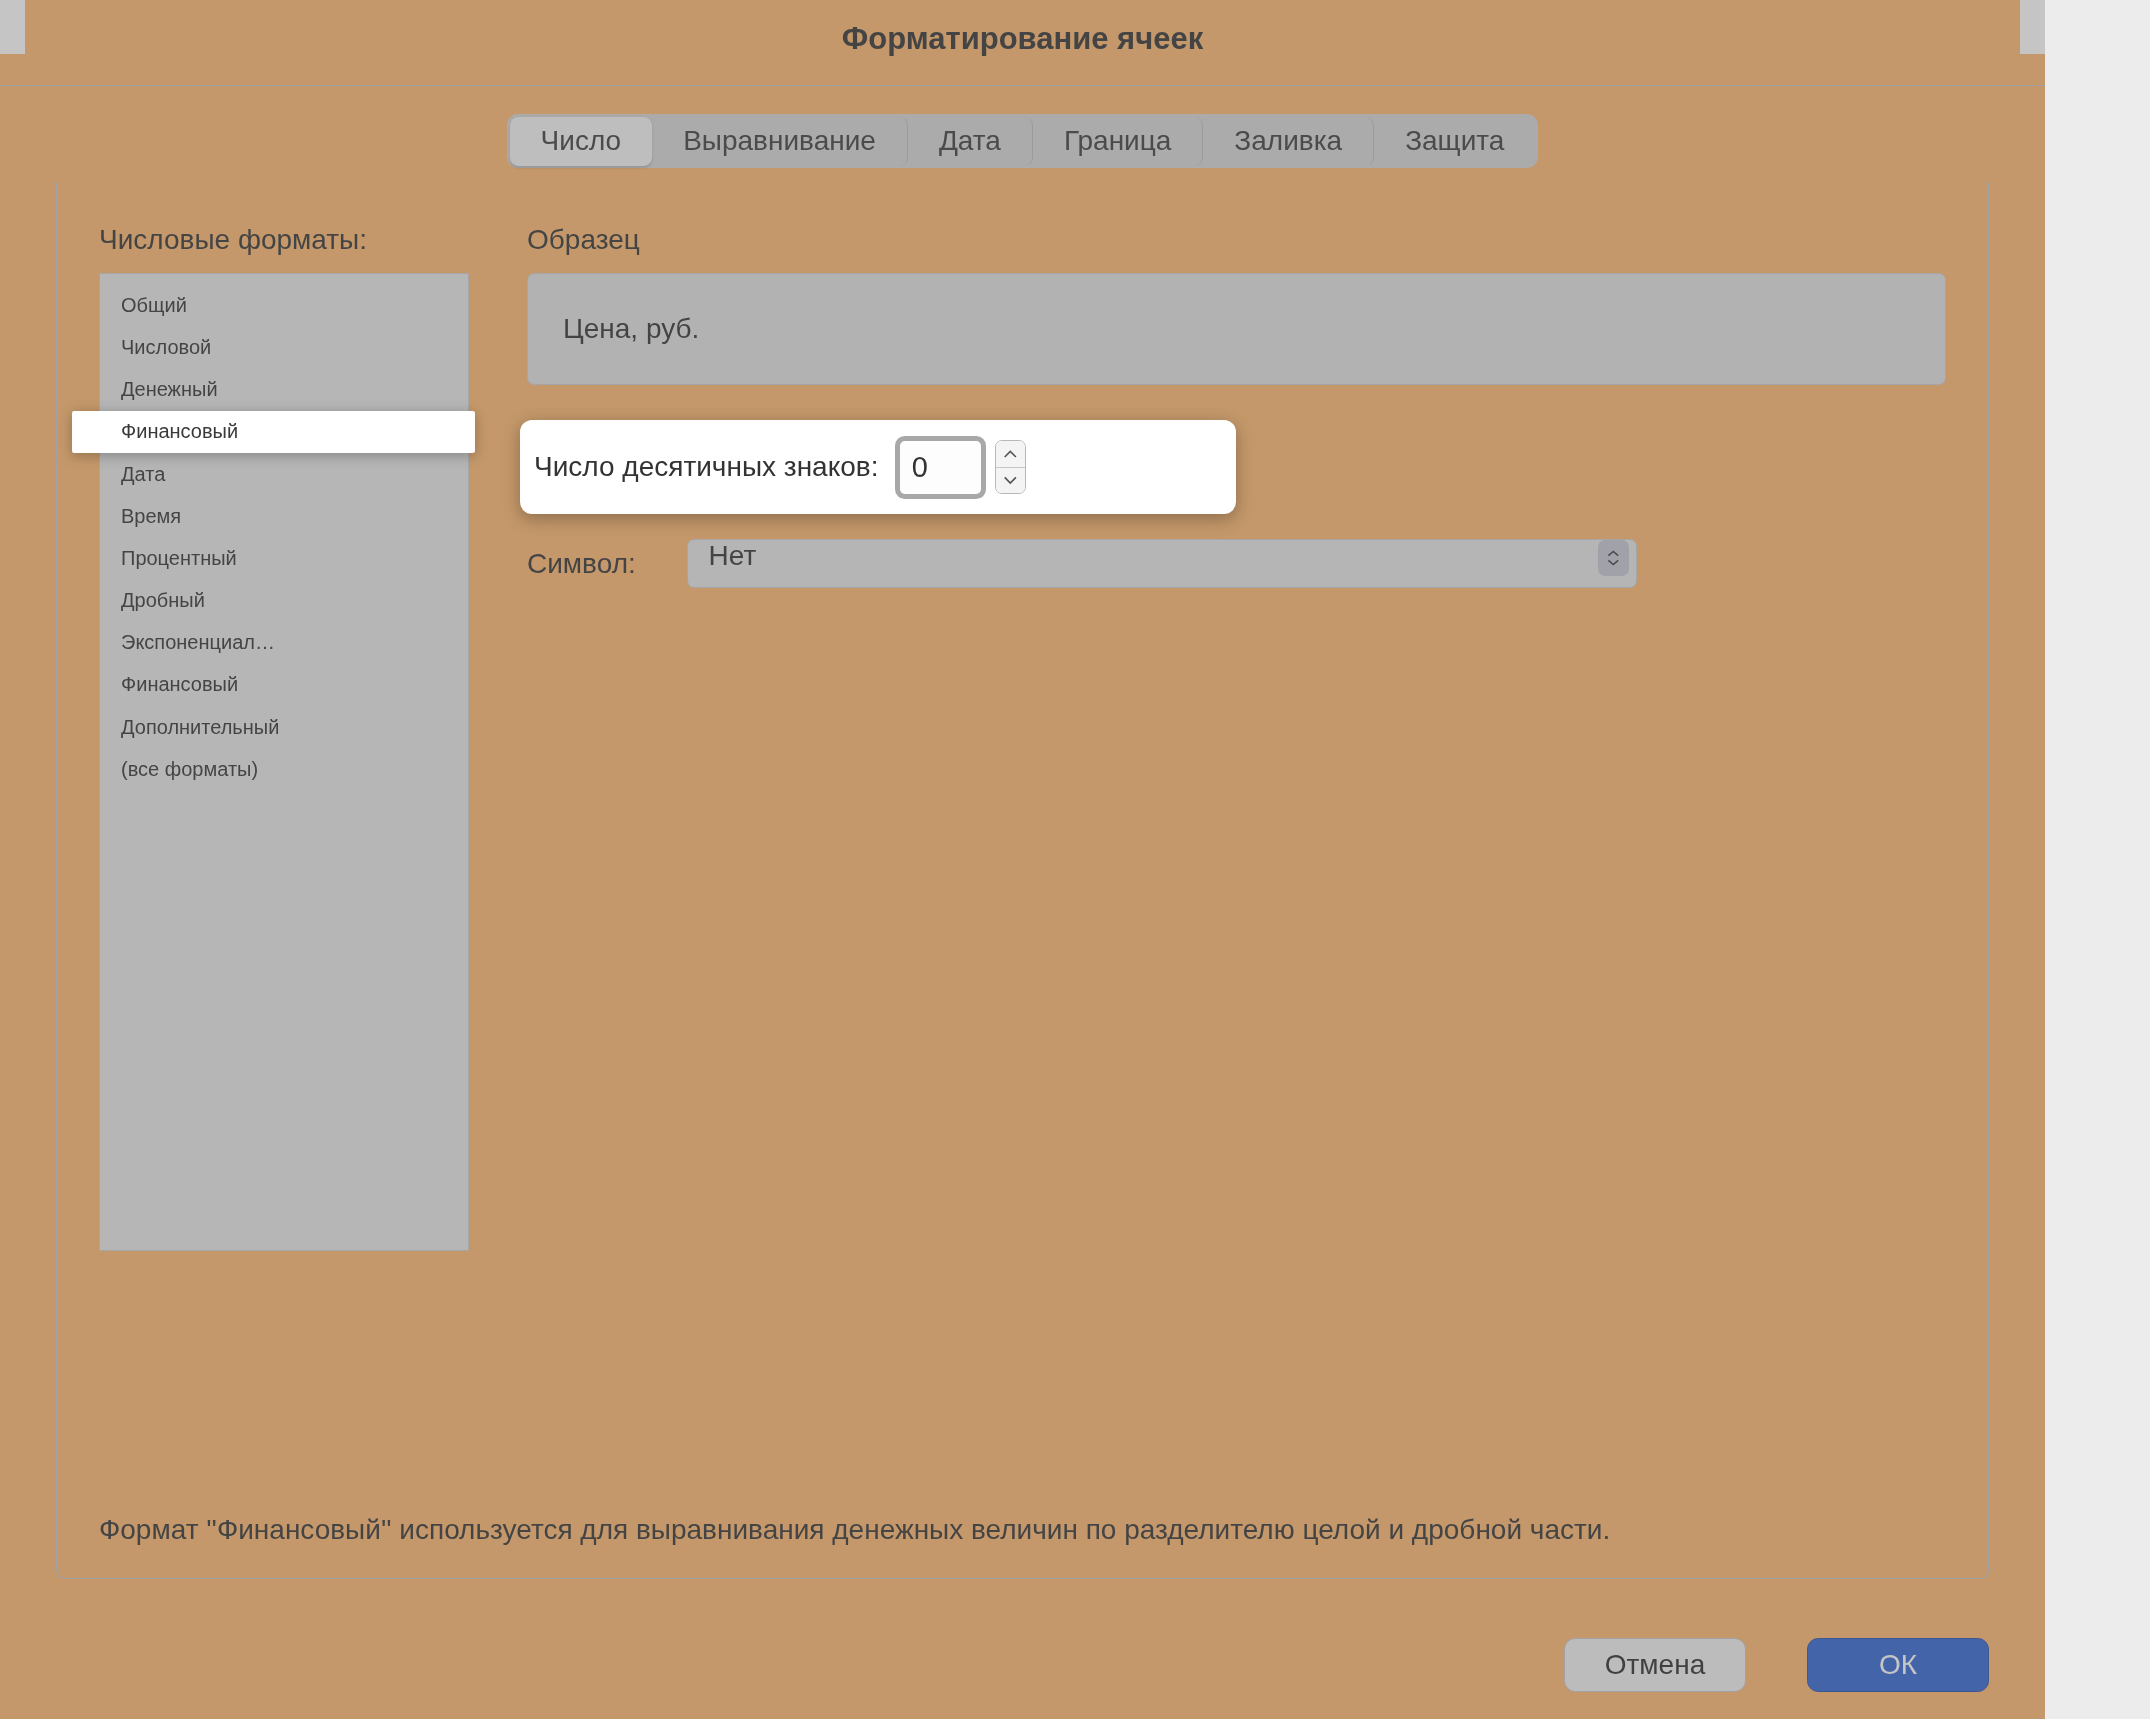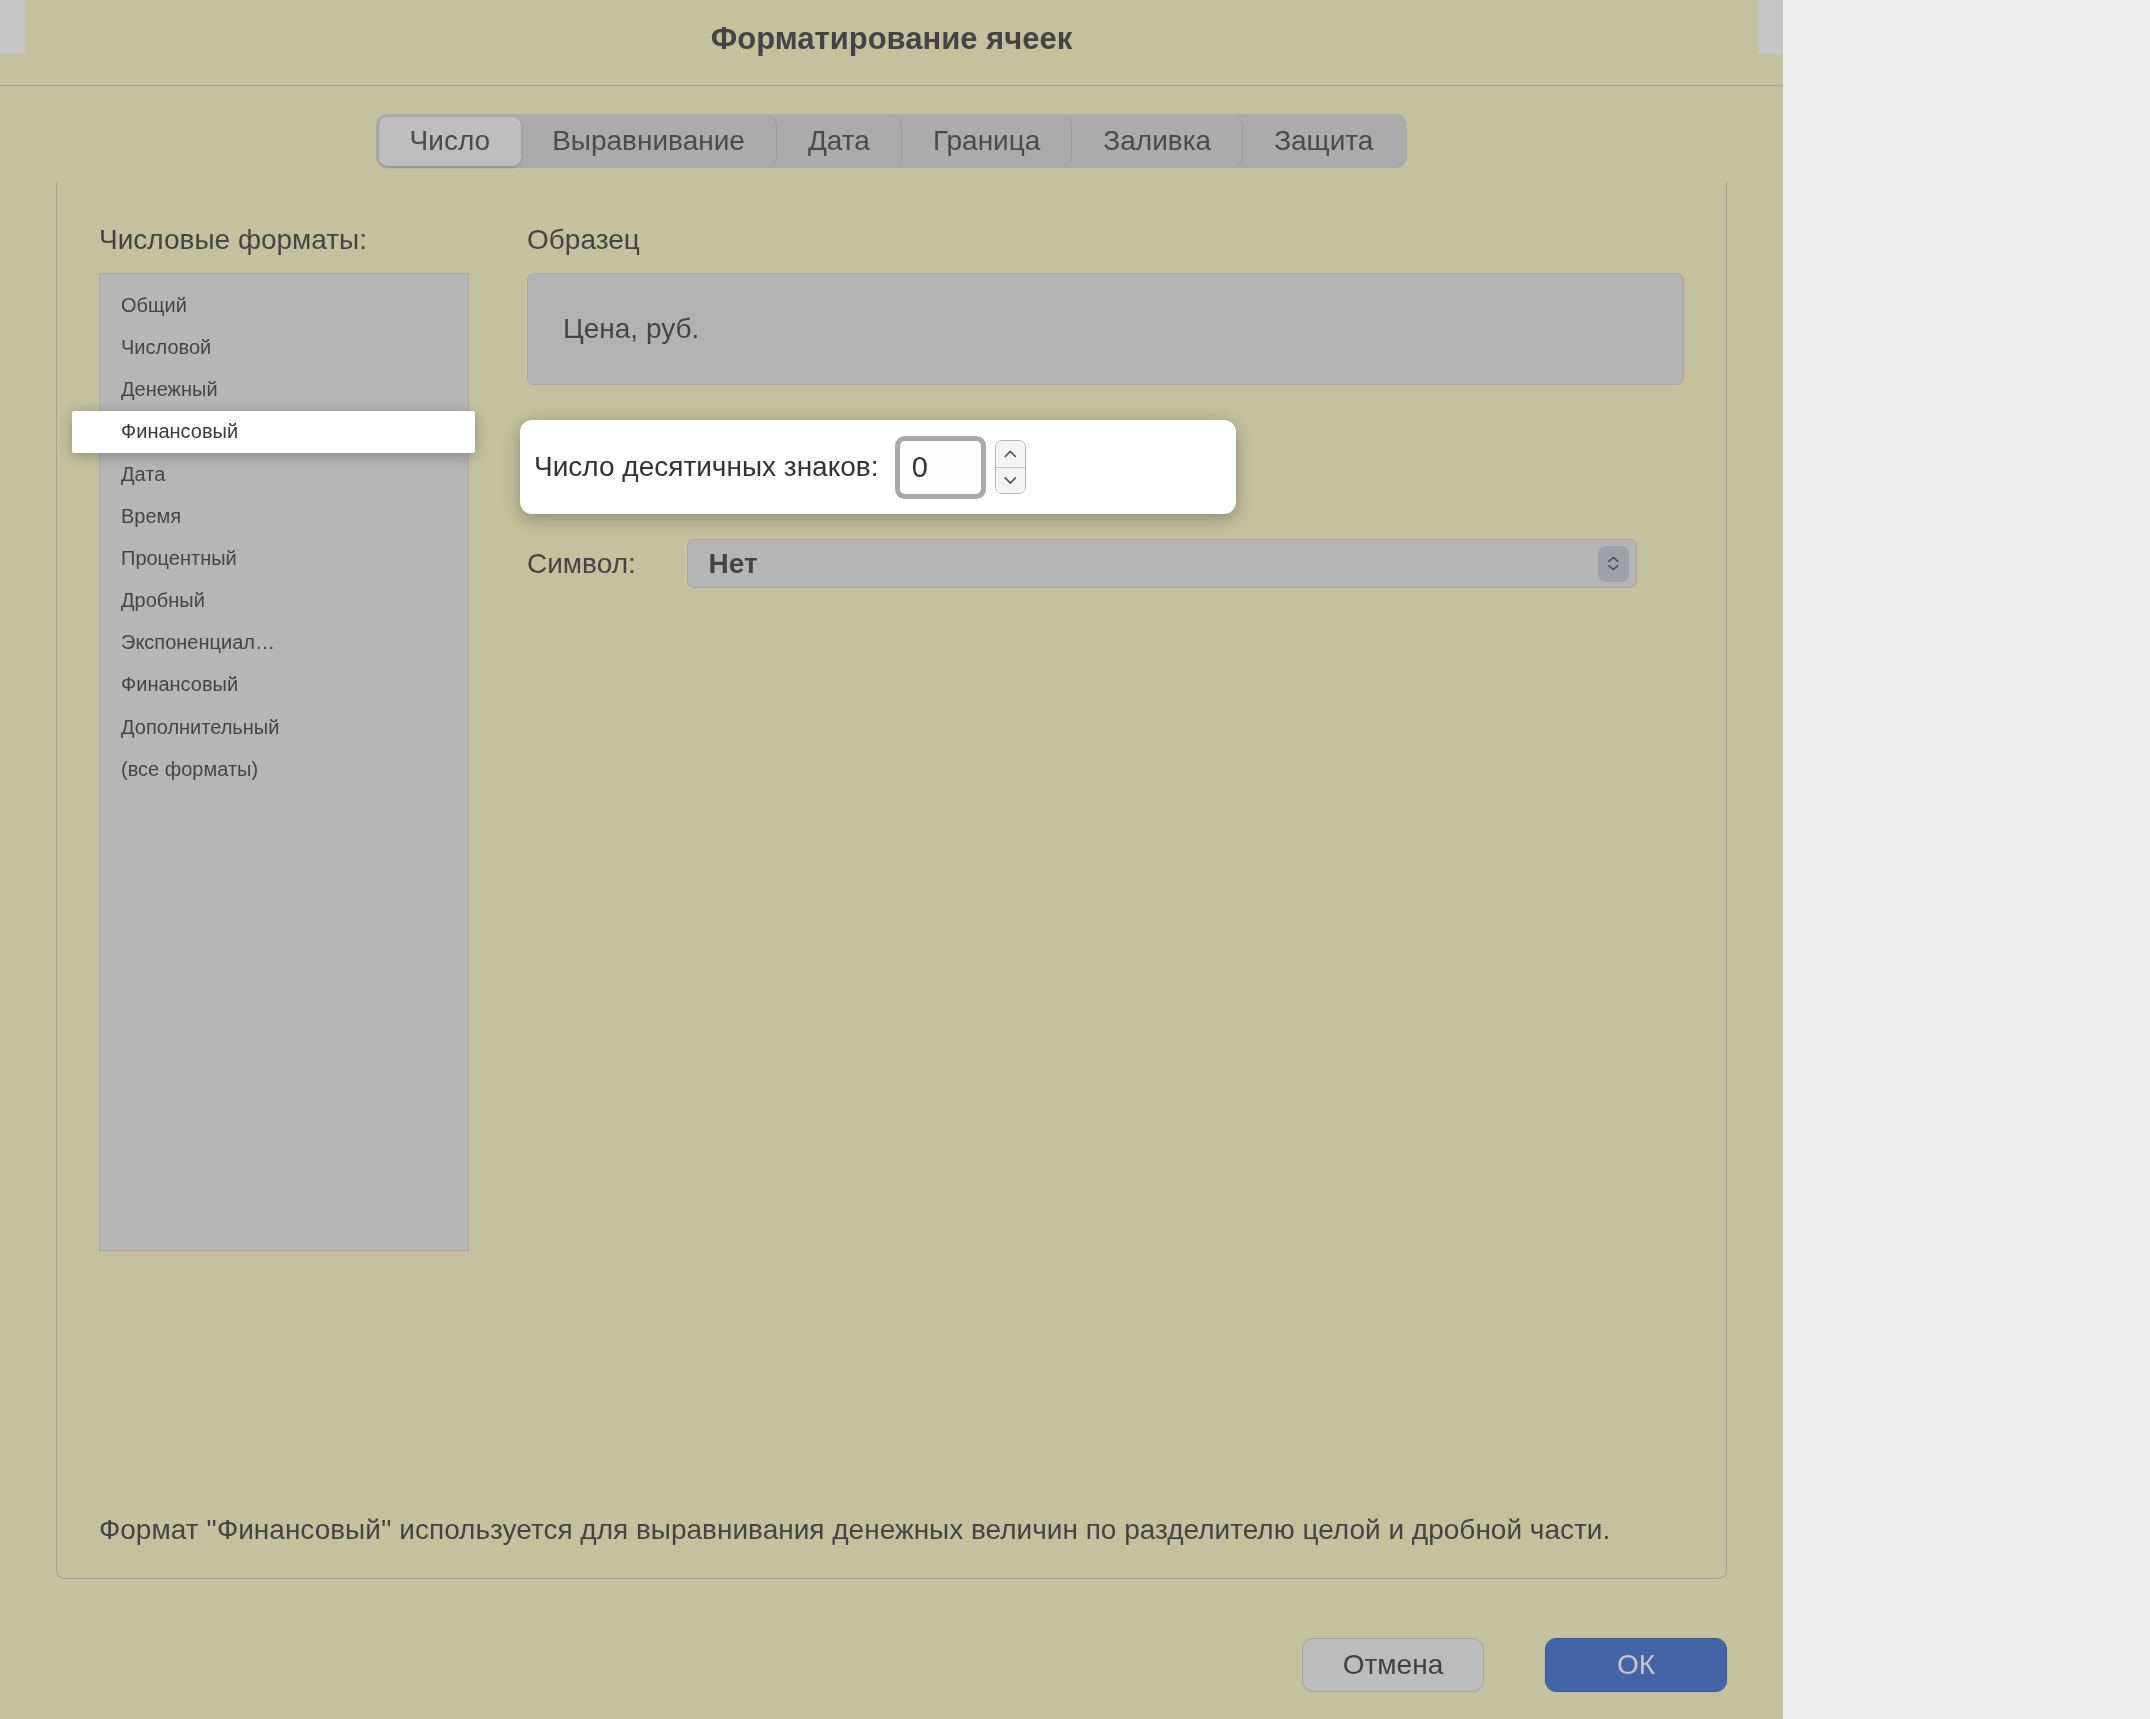--- a/index.html
+++ b/index.html
@@ -15,24 +15,24 @@
   
   .overlay {
     position: absolute;
     inset: 0;
     background: rgba(90,90,90,0.35);
     pointer-events: none;
     z-index: 10;
   }
 
   .window {
-    width: 1783px;
+    width: 2045px;
     height: 1720px;
     position: relative;
-    background: #fef9c3;
+    background: #fdba74;
   }
 
   
   .corner-sq {
     position: absolute;
     top: 0;
     width: 25px;
     height: 54px;
     background: #ffffff;
     z-index: 5;
@@ -215,27 +215,25 @@
     color: #3a3a3a;
     width: 140px;
   }
   .sym-select {
     flex: 0 0 950px;
     height: 49px;
     background: #e6e6e6;
     border: 0.7px solid #cfcfcf;
     border-radius: 7px;
     display: flex;
-    align-items: center;
     justify-content: space-between;
     padding: 0 7px 0 21px;
     font-size: 28px;
     color: #3a3a3a;
     cursor: pointer;
-    font-weight: bold;
   }
   .sym-arrows {
     width: 31px;
     height: 36px;
     background: #c8c8d4;
     border-radius: 7px;
     display: flex;
     flex-direction: column;
     align-items: center;
     justify-content: center;

